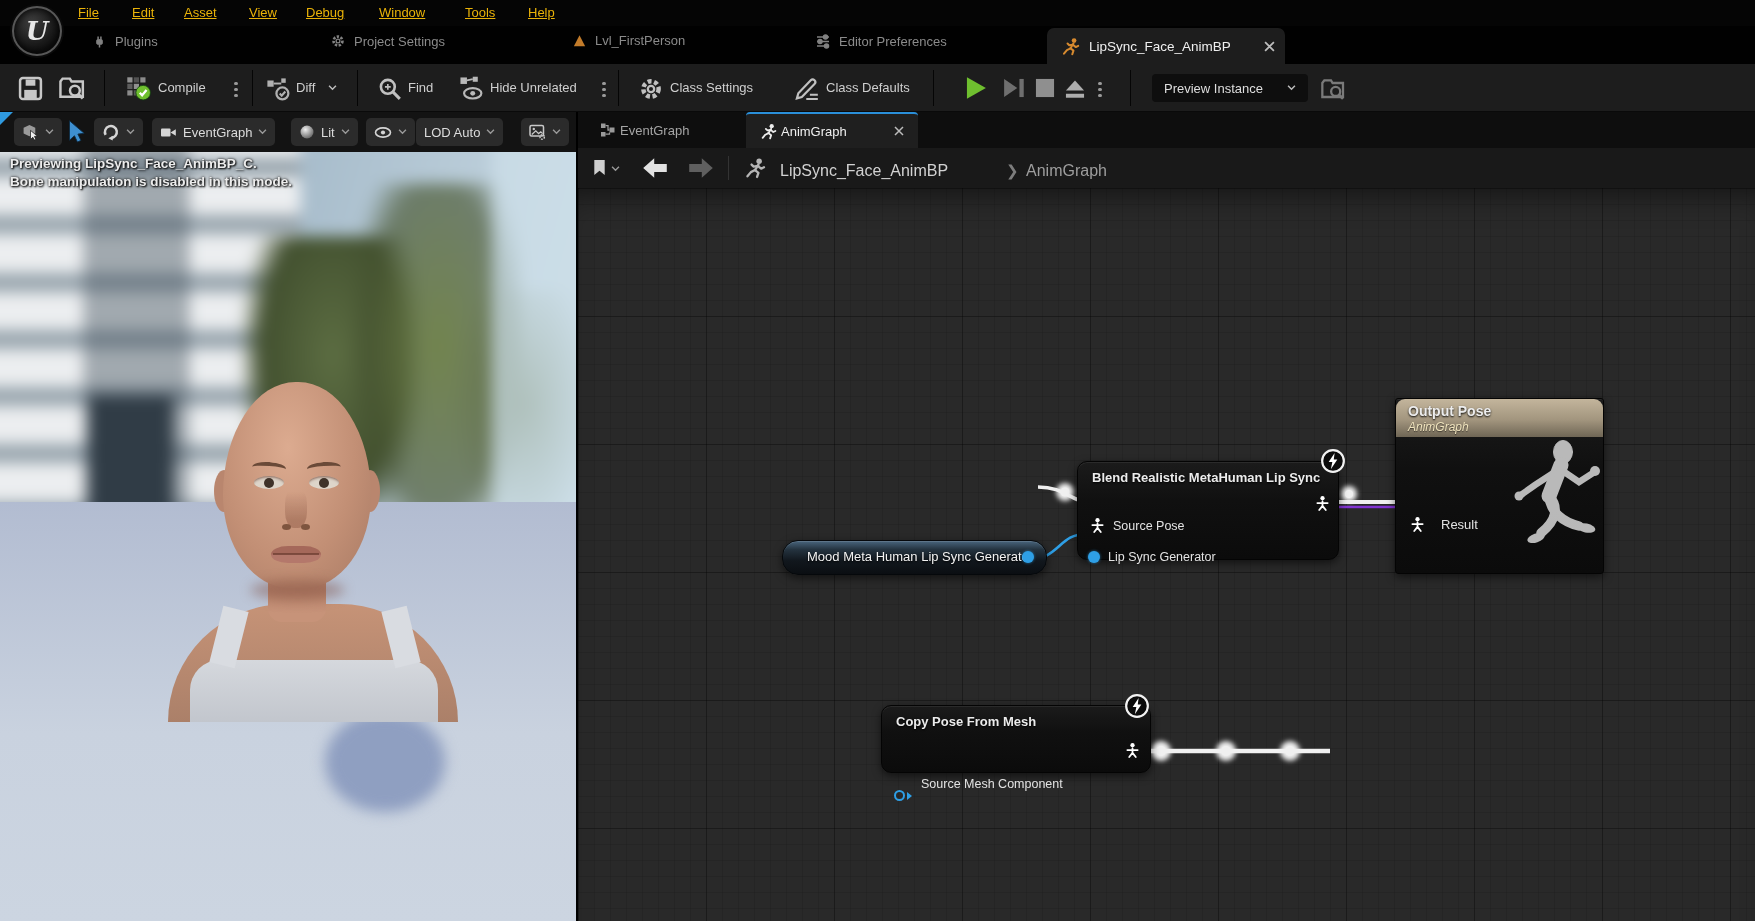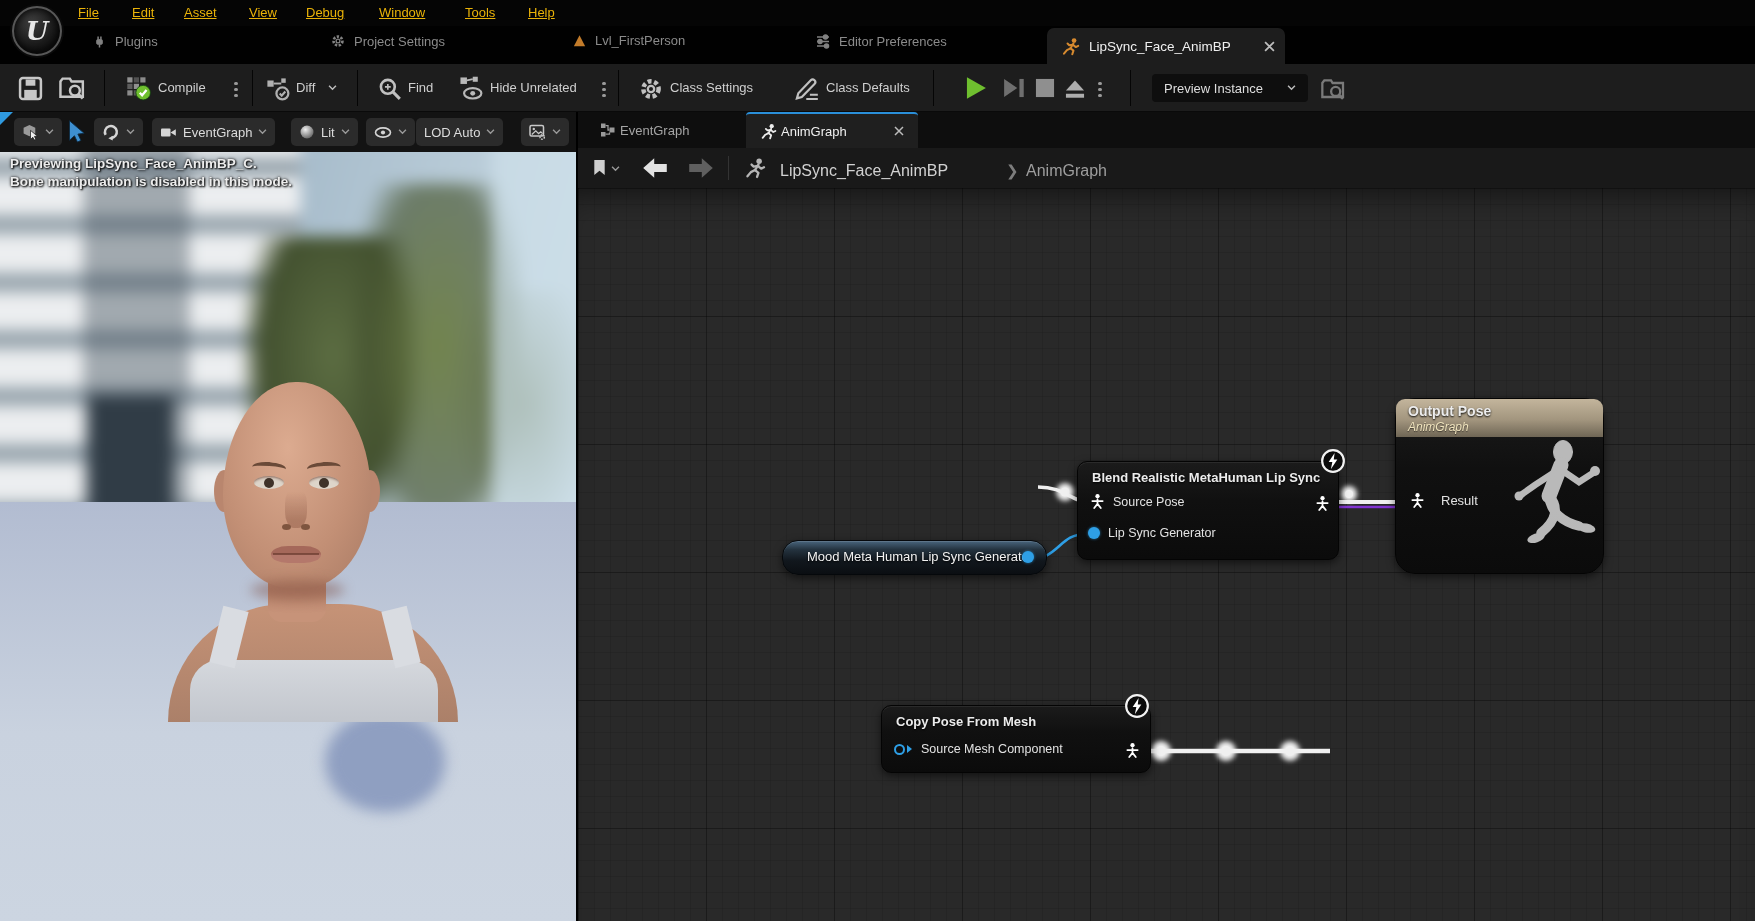--- a/index.html
+++ b/index.html
@@ -1,19 +1,19 @@
 <!DOCTYPE html>
 <html style="--wire: #f0f0f0; --attribute-wire: #8133d1; --object-wire: #2e9fe6; --play: #6fbf2f; --compile-check: #43b047; --tab-accent: #2a8fd9; --runner-orange: #d78a2f;"><head>
 <meta charset="utf-8">
 <style>
   html,body{margin:0;padding:0;background:#000;}
   #app{position:relative;width:1755px;height:921px;overflow:hidden;background:#060606;
        font-family:"Liberation Sans",sans-serif;-webkit-font-smoothing:antialiased;color:#cfcfcf;}
   .abs{position:absolute;}
-  .row{display:flex;align-items:center;}
+  .row{display:flex;align-items:center;margin-top:24px;}
   svg{display:block;}
   
   .menubar{left:0;top:0;width:1755px;height:26px;background:#050505;}
   .menu-item{top:5px;font-size:13px;color:#eab308;filter:blur(.4px);cursor:default;text-decoration:underline;}
   .logo{left:12px;top:6px;width:46px;height:46px;border-radius:50%;z-index:30;
         background:radial-gradient(circle at 38% 30%,#3d3d3d,#101010 70%);
         border:2px solid #575757;box-shadow:0 0 0 2px #0a0a0a, inset 0 0 8px #000;
         display:flex;align-items:center;justify-content:center;}
   .logo span{font-family:"DejaVu Serif",serif;font-style:italic;font-weight:bold;font-size:26px;color:#e8e8e8;}
   .tabbar{left:0;top:26px;width:1755px;height:38px;background:#010101;}
@@ -533,21 +533,21 @@
           <circle cx="12" cy="12" r="10" fill="#0b0b0b" stroke="#f2f2f2" stroke-width="2"></circle>
           <path d="M13.5 4.5 L8 13 h3.4 L10 19.5 L16 10.5 h-3.3 Z" fill="#fff"></path>
           </svg>
       </div>
 
       <div class="var-node" style="left:204px;top:352px;width:263px;height:33px">
         <span class="abs" style="left:24px;top:8px;font-size:13px;color:#f2f2f2;text-shadow:0 1px 2px #000;white-space:nowrap">Mood Meta Human Lip Sync Generator</span>
         <div class="pin-dot abs" style="right:12px;top:10px"></div>
       </div>
 
-      <div class="node" style="left:817px;top:210px;width:207px;height:174px;border-radius:20px">
+      <div class="node" style="left:817px;top:210px;width:207px;height:174px;border-radius:3px">
         <div class="out-header">
           <span class="node-title abs" style="left:12px;top:4px;font-size:14px">Output Pose</span>
           <span class="abs" style="left:12px;top:21px;font-size:12px;font-style:italic;color:#efe3bd;text-shadow:0 1px 1px rgba(0,0,0,.5)">AnimGraph</span>
         </div>
         <svg class="abs" style="left:95px;top:38px" width="110" height="130" viewBox="0 0 110 128">
           <g fill="#c6c6c6" stroke="#c6c6c6" stroke-linecap="round" opacity=".93">
             <ellipse cx="72" cy="14" rx="9.5" ry="11.5"></ellipse>
             <path d="M70 27 L58 58" fill="none" stroke-width="15"></path>
             <path d="M67 32 L44 47 L30 57" fill="none" stroke-width="6.5"></path>
               <circle cx="28" cy="58" r="4.5" stroke="none"></circle>

